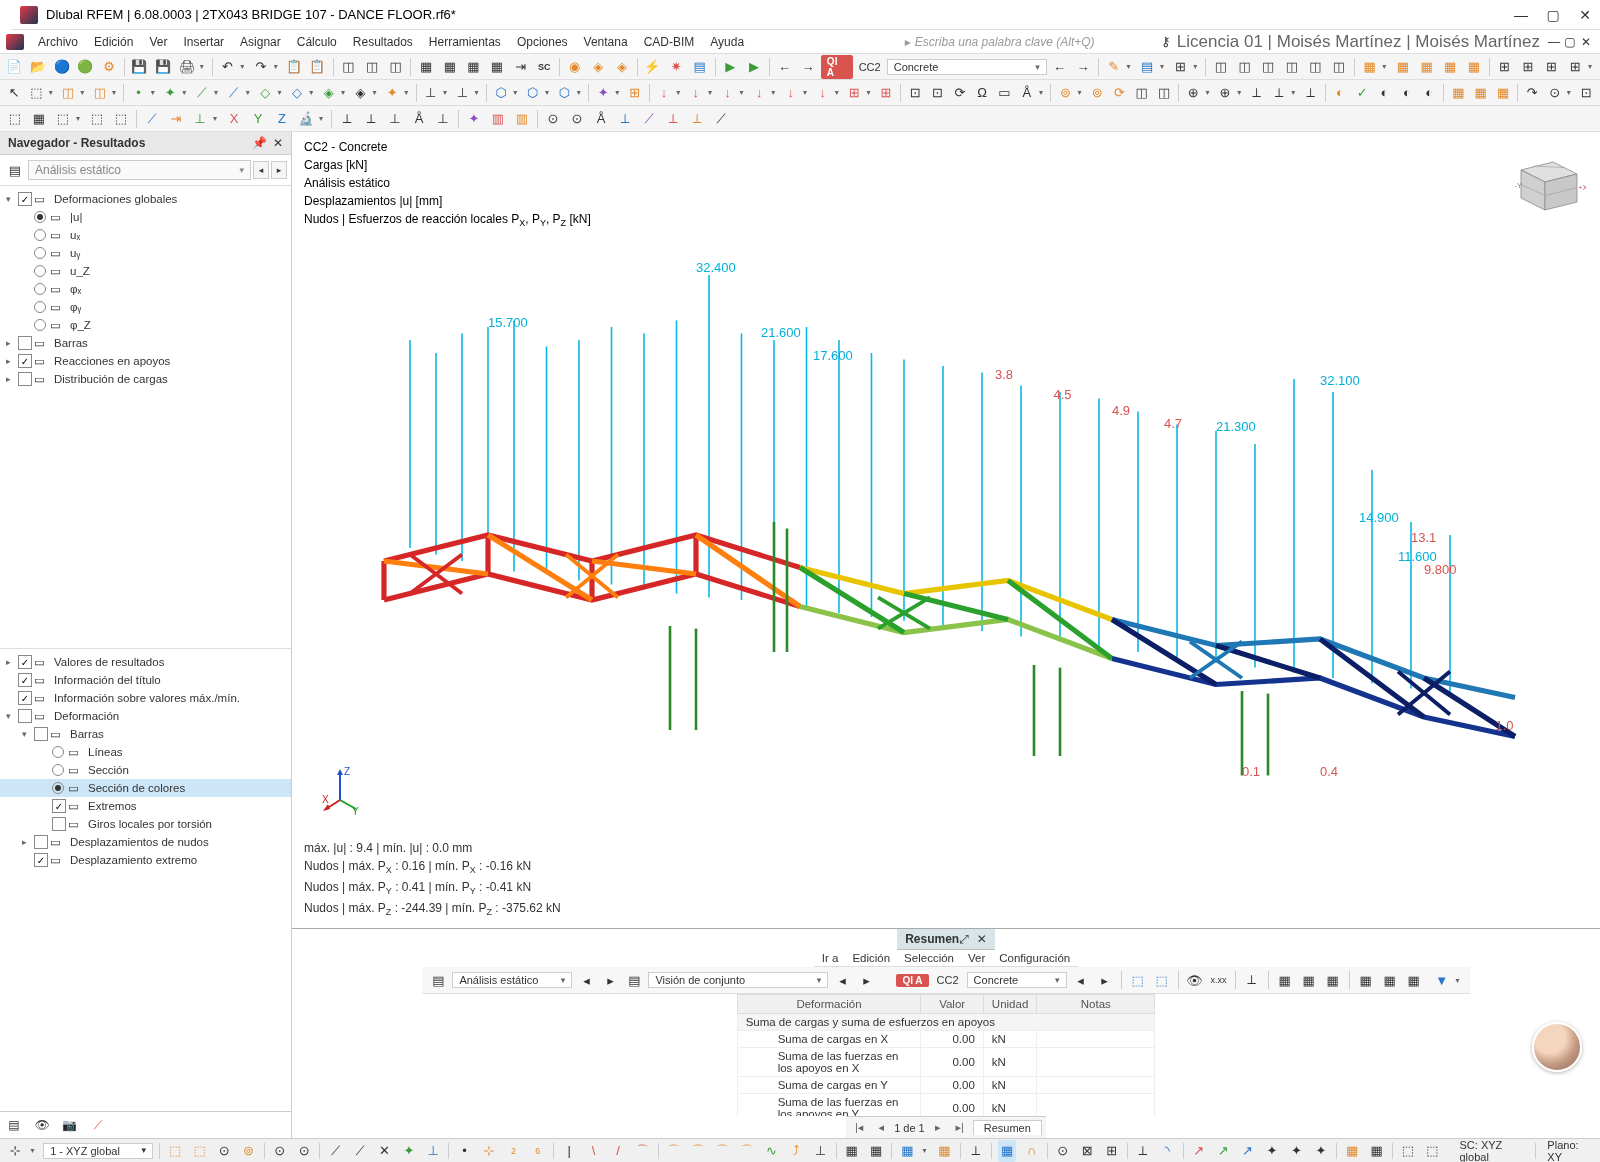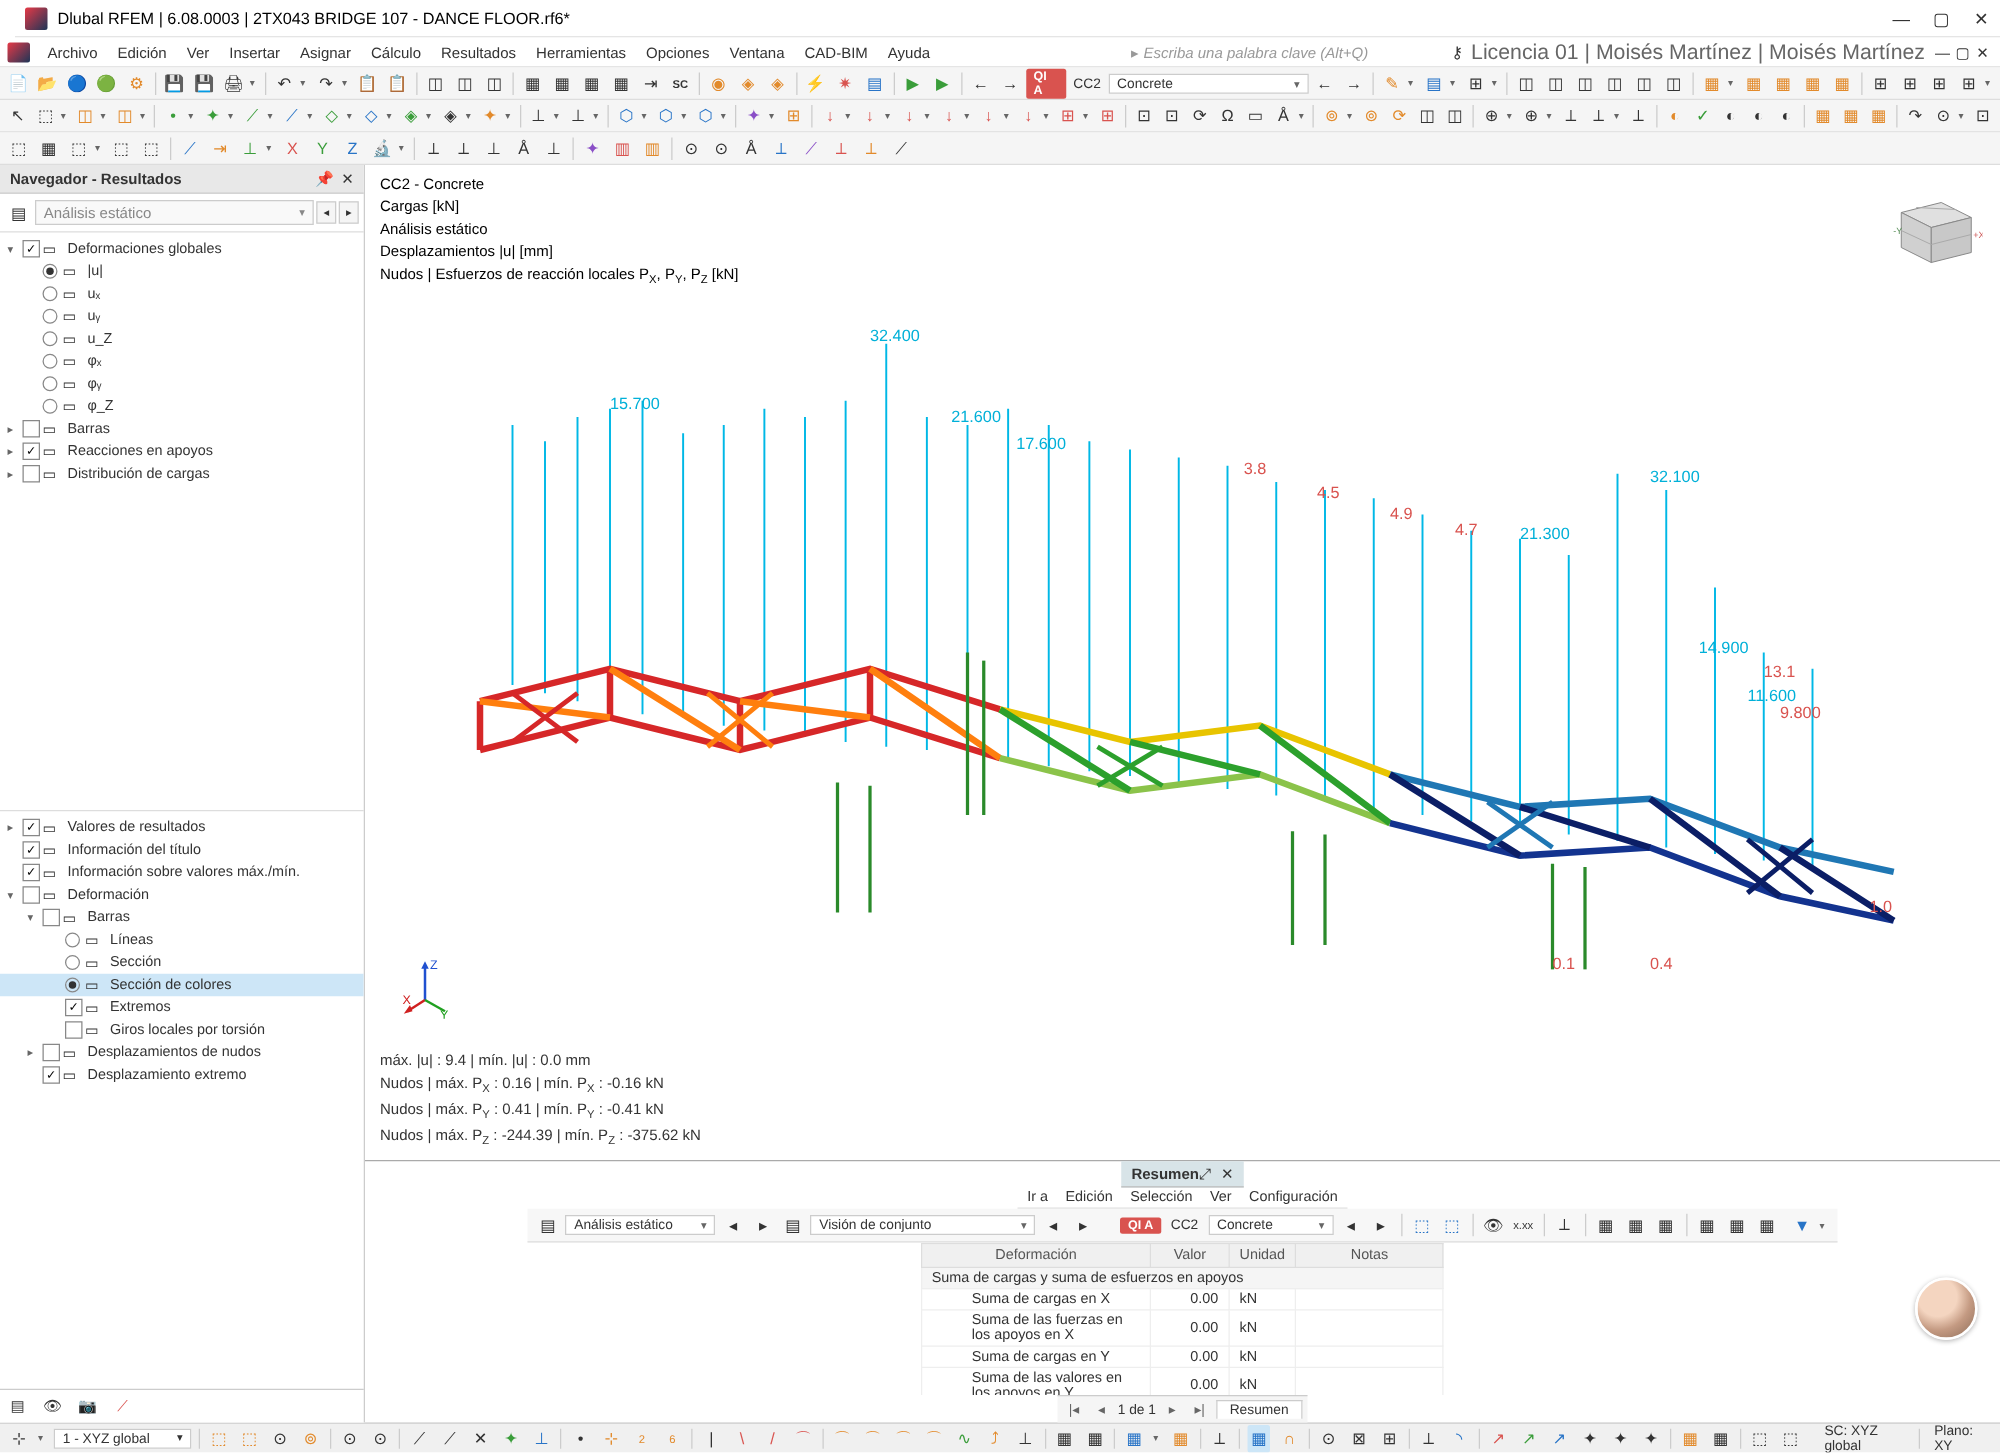--- a/index.html
+++ b/index.html
@@ -748,21 +748,21 @@
                 <td>kN</td>
                 <td></td>
               </tr>
               <tr>
                 <td style="padding-left:40px">Suma de cargas en Y</td>
                 <td class="num">0.00</td>
                 <td>kN</td>
                 <td></td>
               </tr>
               <tr>
-                <td style="padding-left:40px">Suma de las valores en los apoyos en Y</td>
+                <td style="padding-left:40px">Suma de las fuerzas en los apoyos en Y</td>
                 <td class="num">0.00</td>
                 <td>kN</td>
                 <td></td>
               </tr>
               <tr>
                 <td style="padding-left:40px">Plano de las cargas en Z</td>
                 <td class="num">-1680.00</td>
                 <td>kN</td>
                 <td></td>
               </tr>

